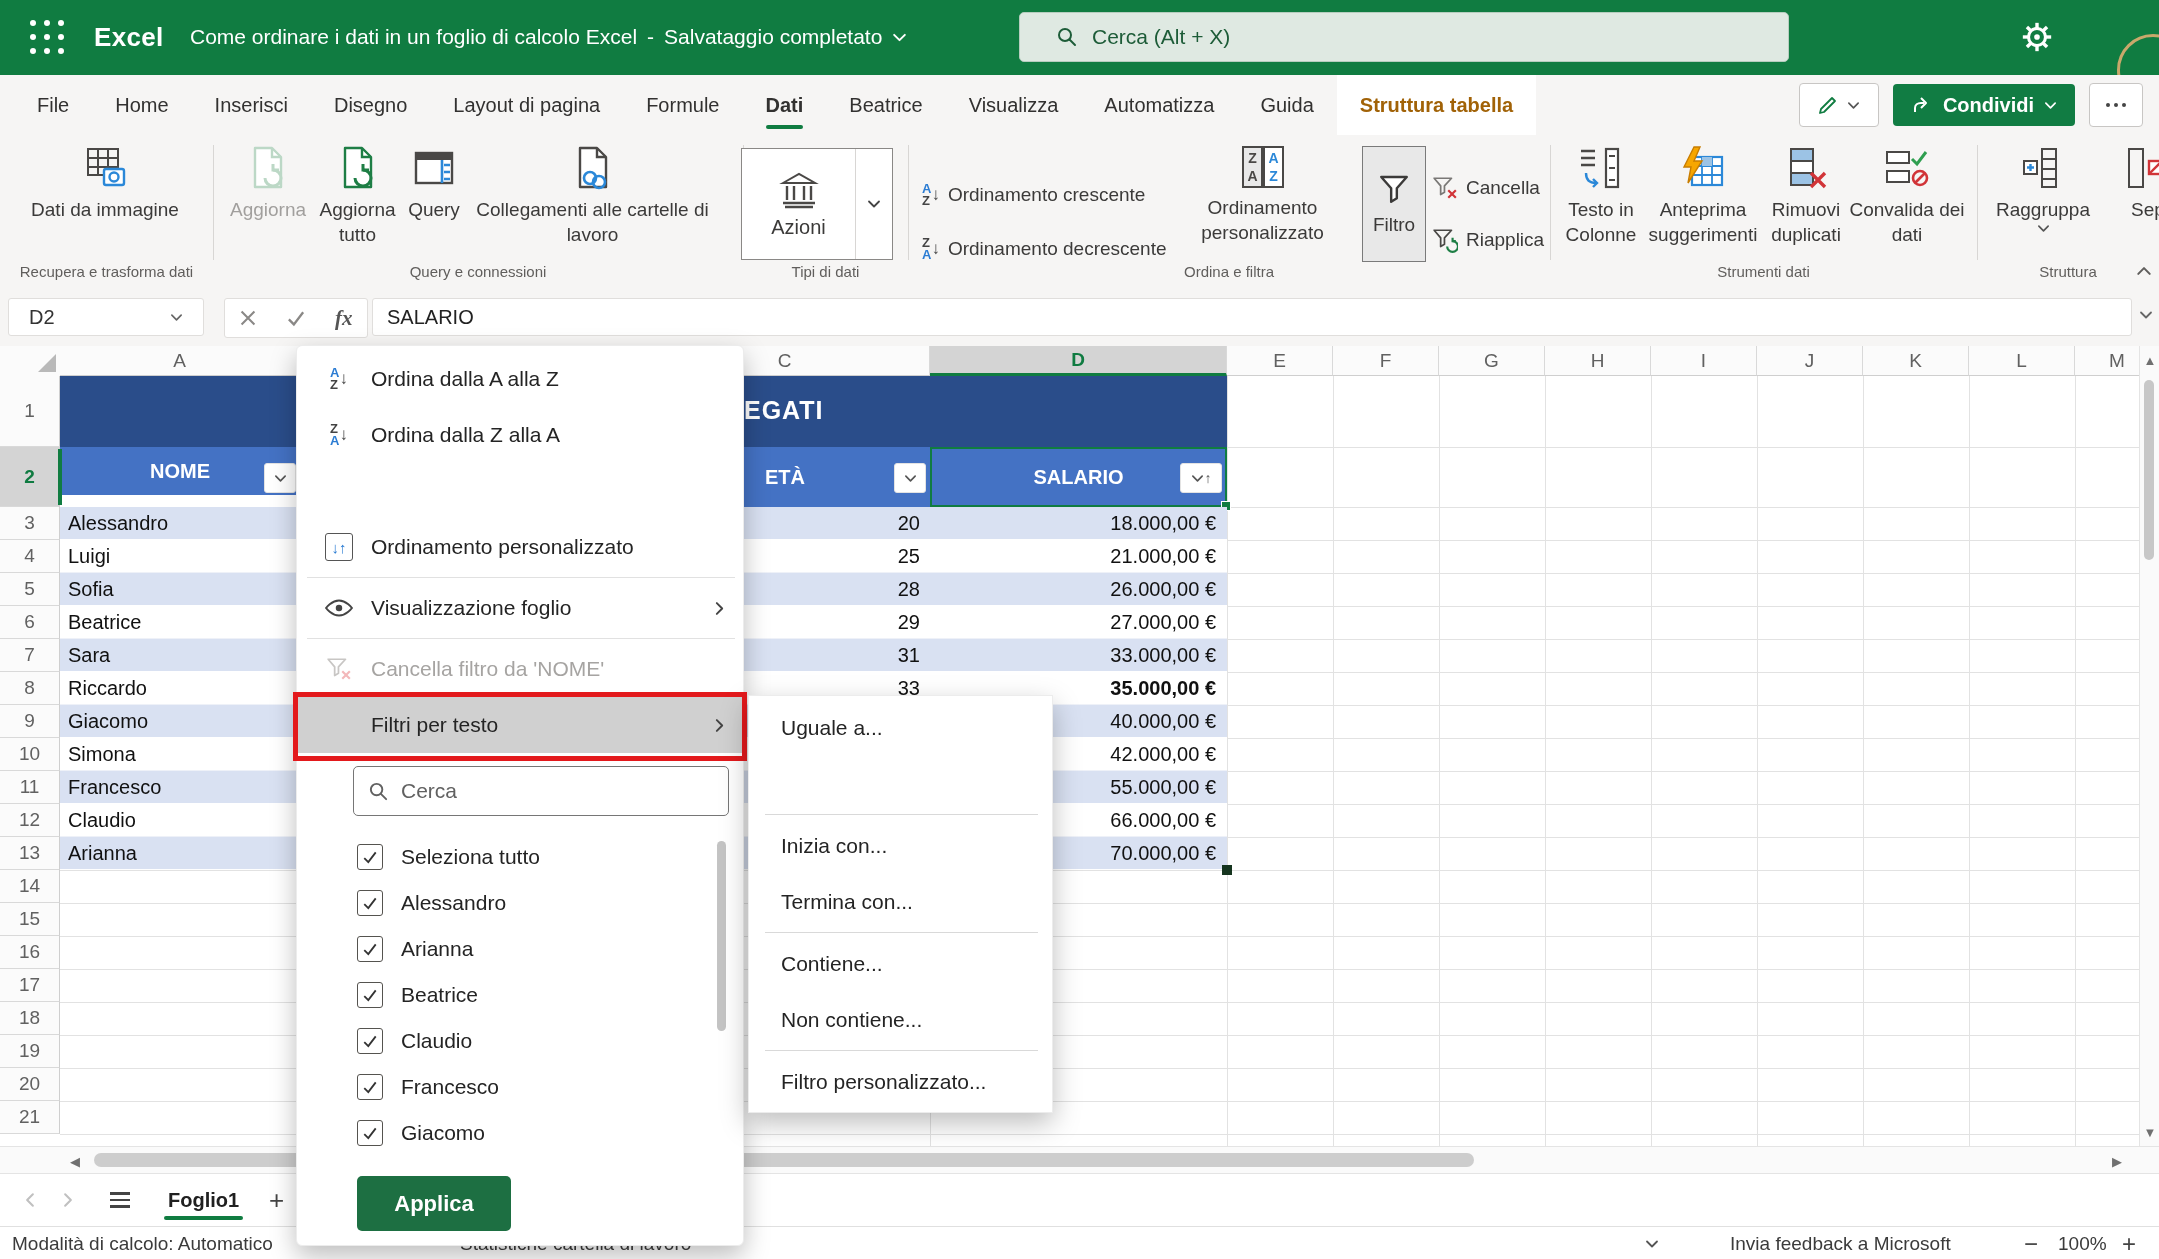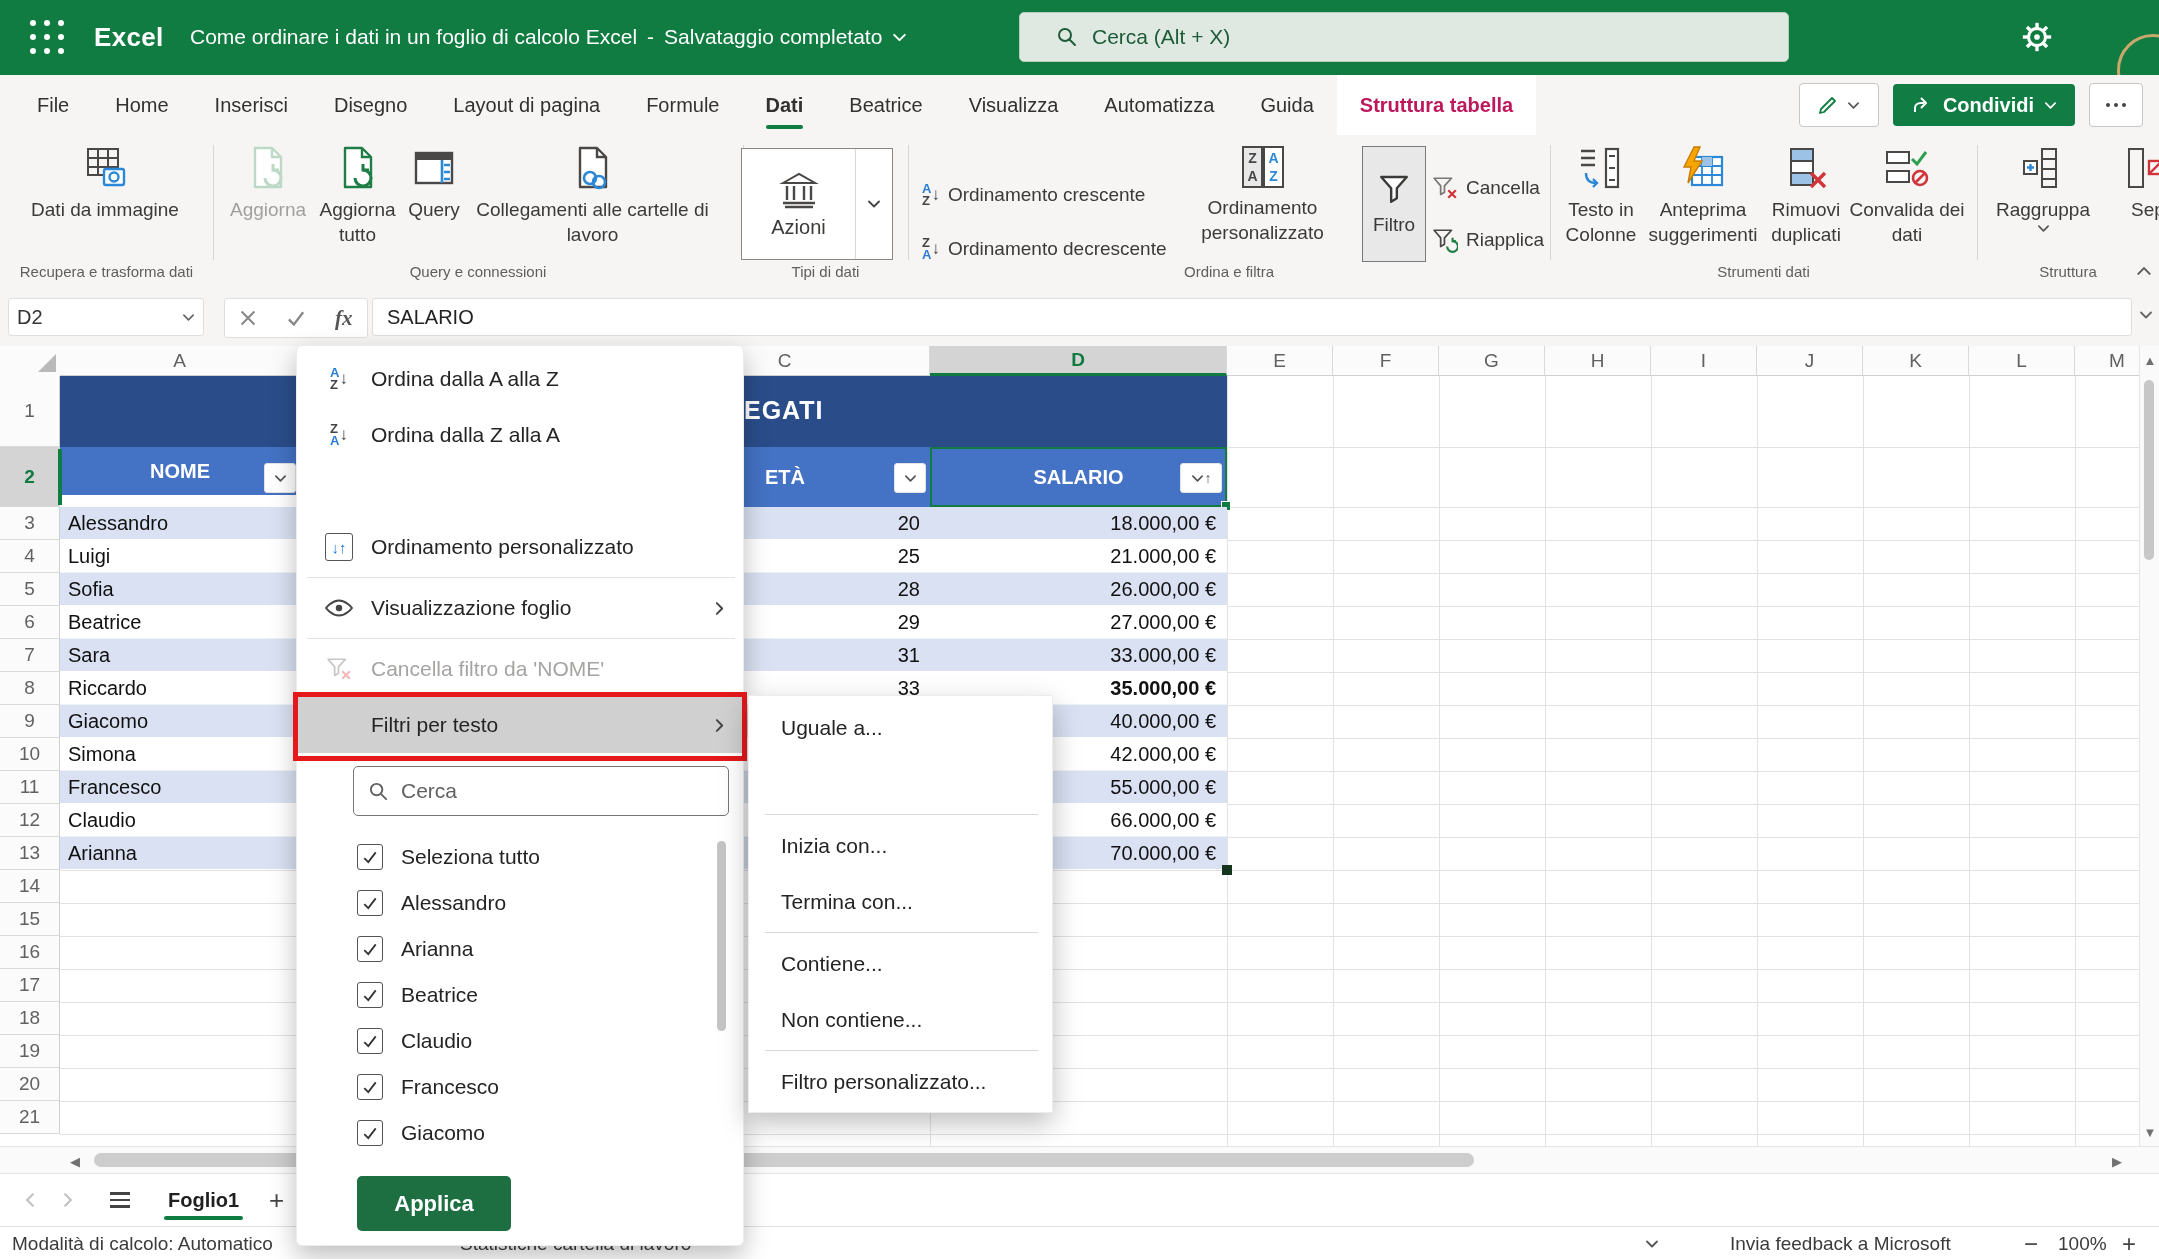--- a/index.html
+++ b/index.html
@@ -14,21 +14,21 @@
   .applogo{position:absolute;left:94px;top:22px;font-size:26px;font-weight:bold;letter-spacing:.3px;}
   .doctitle{position:absolute;left:190px;top:25px;font-size:21px;white-space:nowrap;display:flex;align-items:center;gap:10px;}
   .searchpill{position:absolute;left:1019px;top:12px;width:770px;height:50px;background:#dfe9e2;border:1px solid #b7cdbf;border-radius:5px;display:flex;align-items:center;gap:14px;padding-left:36px;box-sizing:border-box;color:#1d5c38;font-size:21px;}
   .gearbox{position:absolute;left:2020px;top:20px;color:#fff;}
   .avatararc{position:absolute;right:-30px;top:34px;width:66px;height:66px;border-radius:50%;border:3px solid #c9a86b;}
   
   .tabrow{position:absolute;left:0;top:75px;width:2159px;height:60px;background:#f6f5f4;display:flex;align-items:center;}
   .rtab{font-size:20px;color:#323130;padding:0 23px;height:60px;display:flex;align-items:center;position:relative;cursor:pointer;white-space:nowrap;}
   .rtab.active{font-weight:700;}
   .rtab.active::after{content:"";position:absolute;left:23px;right:23px;bottom:6px;height:4px;background:#107c41;border-radius:2px;}
-  .rtab.contextual{color:#be185d;font-weight:700;background:#fff;height:60px;}
+  .rtab.contextual{color:#a16207;font-weight:700;background:#fff;height:60px;}
   .tr-right{position:absolute;right:0;top:75px;height:60px;width:400px;display:flex;align-items:center;justify-content:flex-end;gap:14px;padding-right:16px;box-sizing:border-box;background:transparent;}
   .penbtn{width:78px;height:42px;background:#fff;border:1px solid #c8c6c4;border-radius:4px;display:flex;align-items:center;justify-content:center;gap:8px;color:#107c41;cursor:pointer;}
   .sharebtn{height:42px;background:#117c43;border-radius:4px;color:#fff;display:flex;align-items:center;gap:10px;padding:0 18px;font-size:20px;font-weight:700;cursor:pointer;}
   .morebtn{width:52px;height:42px;background:#fff;border:1px solid #c8c6c4;border-radius:4px;display:flex;align-items:center;justify-content:center;gap:4px;cursor:pointer;}
   .morebtn i{width:4px;height:4px;border-radius:50%;background:#444;}
   
   .ribbon{position:absolute;left:0;top:135px;width:2159px;height:155px;background:#f6f5f4;border-bottom:1px solid #dcdad8;}
   .rdiv{position:absolute;top:10px;height:115px;width:1px;background:#d8d6d4;}
   .gcap{position:absolute;top:128px;height:22px;font-size:15px;color:#605e5c;text-align:center;white-space:nowrap;}
   .rb-big{position:absolute;top:10px;display:flex;flex-direction:column;align-items:center;cursor:pointer;}
@@ -39,21 +39,21 @@
   .azletters .blue{color:#2b7cd3;} .azletters .dk{color:#444;}
   .dnarrow{font-size:17px;color:#444;}
   .azbox{display:flex;align-items:center;}
   .azioni-btn{position:absolute;left:741px;top:13px;width:150px;height:110px;background:#fff;border:1px solid #8a8886;display:flex;cursor:pointer;}
   .azioni-main{width:113px;display:flex;flex-direction:column;align-items:center;justify-content:center;gap:6px;font-size:20px;color:#3b3a39;}
   .azioni-chev{width:36px;border-left:1px solid #d8d6d4;display:flex;align-items:center;justify-content:center;color:#444;}
   .filtro-btn{position:absolute;left:1362px;top:11px;width:62px;height:114px;background:#e8e8e8;border:1px solid #7a7a7a;display:flex;flex-direction:column;align-items:center;justify-content:center;gap:8px;font-size:19px;color:#3b3a39;cursor:pointer;}
   .cs-ic{width:26px;height:26px;border:1.5px solid #555;border-radius:3px;display:flex;align-items:center;justify-content:center;font-size:15px;font-weight:700;color:#2b7cd3;background:#fff;}
   
   .fbar{position:absolute;left:0;top:290px;width:2159px;height:56px;background:#f6f5f4;border-bottom:1px solid #d4d4d4;}
-  .namebox{position:absolute;left:8px;top:8px;width:196px;height:38px;background:#fff;border:1px solid #e0dedc;border-radius:3px;display:flex;align-items:center;justify-content:space-between;padding:0 8px;box-sizing:border-box;font-size:20px;color:#333;}
+  .namebox{position:absolute;left:8px;top:8px;width:196px;height:38px;background:#fff;border:1px solid #e0dedc;border-radius:3px;display:flex;align-items:center;justify-content:space-between;padding:0 20px;box-sizing:border-box;font-size:20px;color:#333;}
   .fbtns{position:absolute;left:224px;top:8px;width:142px;height:38px;background:#fff;border:1px solid #e0dedc;border-radius:3px;display:flex;align-items:center;justify-content:space-around;color:#8a8886;}
   .fx{font-style:italic;font-family:"Liberation Serif","DejaVu Serif",serif;font-weight:700;font-size:21px;color:#555;}
   .ffield{position:absolute;left:372px;top:8px;width:1760px;height:38px;background:#fff;border:1px solid #e0dedc;border-radius:3px;display:flex;align-items:center;padding-left:14px;box-sizing:border-box;font-size:20px;color:#222;}
   .fexp{position:absolute;right:6px;top:18px;color:#666;}
   
   .grid{position:absolute;left:0;top:346px;width:2159px;height:800px;background:#fff;}
   .cornerbox{position:absolute;left:0;top:0;width:60px;height:30px;background:#fbfbfb;border-right:1px solid #cfcfcf;border-bottom:1px solid #cfcfcf;}
   .cornerbox::after{content:"";position:absolute;right:4px;bottom:4px;border-left:18px solid transparent;border-bottom:18px solid #b9b9b9;}
   .colhead{position:absolute;top:0;height:30px;background:#fbfbfb;border-right:1px solid #d9d9d9;border-bottom:1px solid #cfcfcf;display:flex;align-items:center;justify-content:center;font-size:19px;color:#616161;box-sizing:border-box;}
   .colhead.sel{background:#d4d4d4;color:#0f7b41;font-weight:700;border-bottom:3px solid #107c41;}

